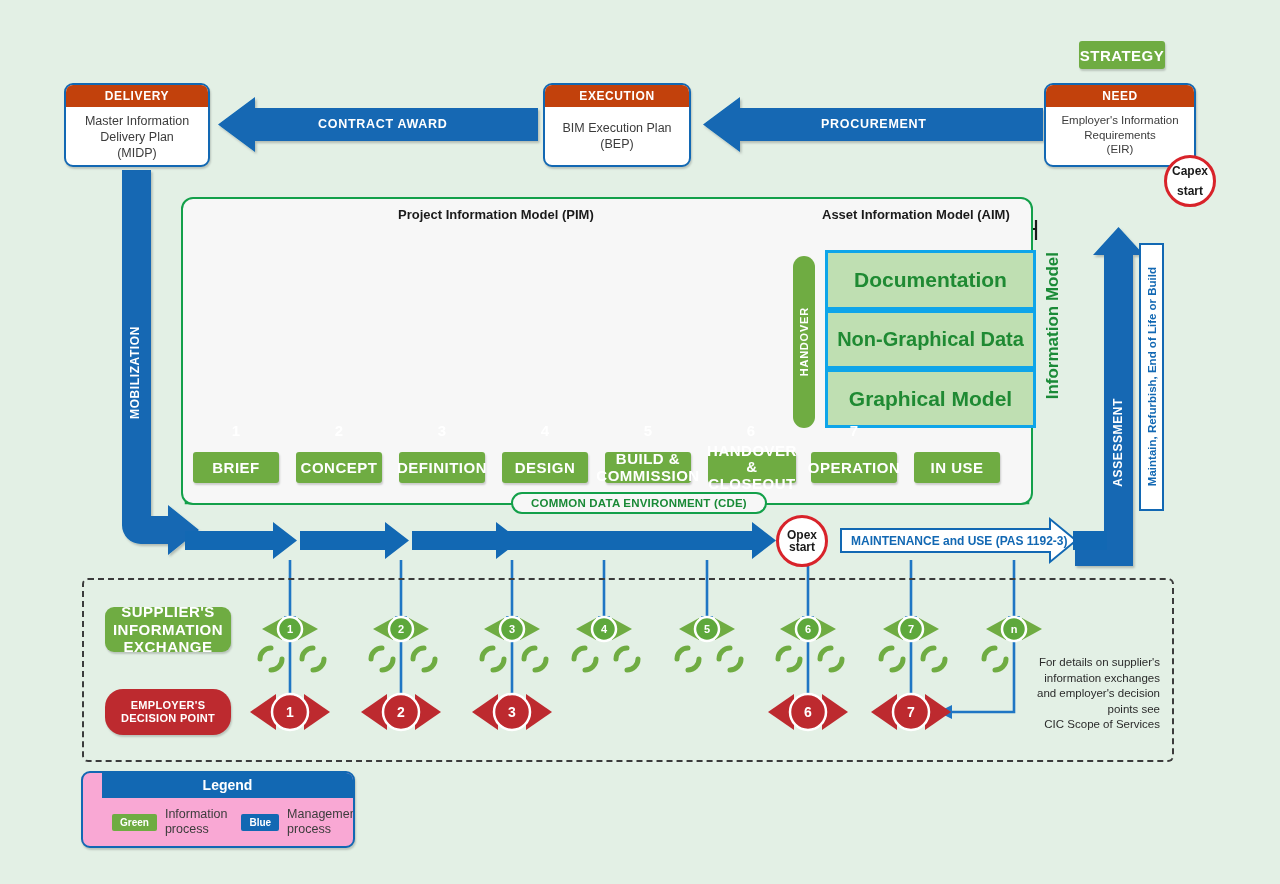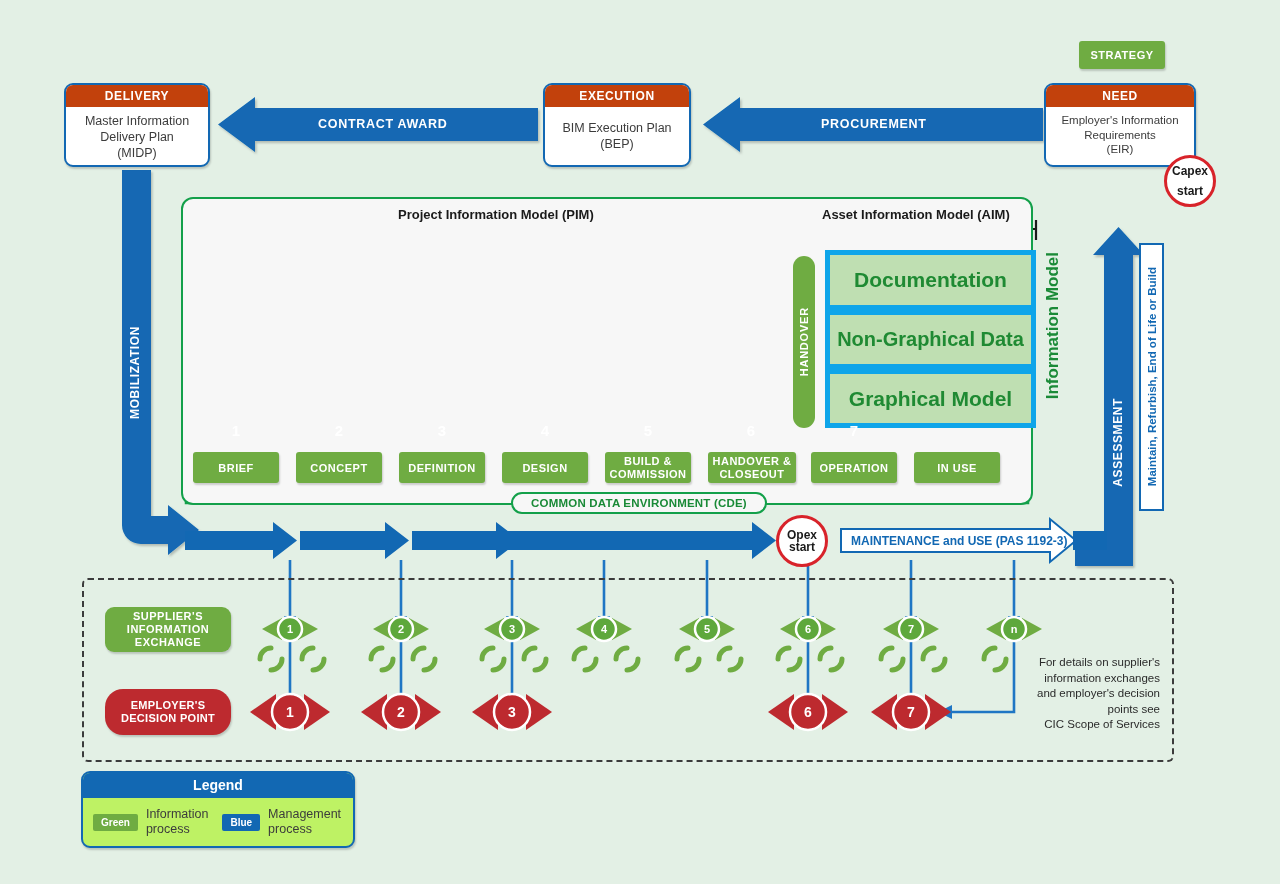--- a/index.html
+++ b/index.html
@@ -22,21 +22,21 @@
     background:#c2410c;color:#fff;font-weight:bold;font-size:12px;
     letter-spacing:.6px;text-align:center;padding:4px 0 4px;
   }
   .card .bdy{
     color:#3c3c3c;font-size:12.5px;text-align:center;line-height:1.28;
     padding:6px 6px 7px;
   }
 
   
   .greenchip{
-    background:#6fac42;color:#fff;font-weight:bold;font-size:11px;
+    background:#6fac42;color:#fff;font-weight:bold;font-size:15px;
     letter-spacing:.5px;display:flex;align-items:center;justify-content:center;
     text-align:center;border-radius:3px;box-shadow:1px 2px 2px rgba(0,0,0,.18);
   }
   .redchip{
     background:#bd2a2f;color:#fff;font-weight:bold;font-size:11px;
     letter-spacing:.3px;display:flex;align-items:center;justify-content:center;
     text-align:center;border-radius:18px;line-height:1.22;
     box-shadow:1px 2px 2px rgba(0,0,0,.18);
   }
 
@@ -46,38 +46,38 @@
   }
 
   
   .lbl{color:#1a1a1a;font-size:13px;font-weight:bold;white-space:nowrap;}
   .vert{writing-mode:vertical-rl;transform:rotate(180deg);}
   .greenlbl{color:#1a8a37;font-weight:bold;}
   .bluetxt{color:#1268b3;font-weight:bold;}
 
   
   .aimbox{
-    background:#bfdfb2;border:5px solid #0ea5e9;
+    background:#bfdfb2;border:3px solid #0ea5e9;
     display:flex;align-items:center;justify-content:center;
     color:#1f8a33;font-weight:bold;font-size:21px;
   }
 
   
   .circmark{
     border:3px solid #d8232a;background:#fff;border-radius:50%;
     display:flex;flex-direction:column;align-items:center;justify-content:center;
     color:#1a1a1a;font-weight:bold;font-size:12px;line-height:1.02;
   }
 
   
   .dashbox{border:2px dashed #3b3b3b;border-radius:6px;}
 
   
-  .legend{border:2px solid #1268b3;border-radius:9px;background:#bef264;overflow:hidden;
-          box-shadow:1px 2px 2px rgba(0,0,0,.18);}
+  .legend{border:2px solid #1268b3;border-radius:9px;background:#f9a8d4;overflow:hidden;
+          box-shadow:1px 2px 2px rgba(0,0,0,.18);padding-left:19px;}
   .legend .hdr{background:#1268b3;color:#fff;font-weight:bold;font-size:14px;text-align:center;padding:4px 0 5px;}
   .legend .row{display:flex;align-items:center;padding:9px 10px 11px;gap:8px;}
   .legend .sw{color:#fff;font-weight:bold;font-size:10px;padding:3px 8px;border-radius:2px;}
   .legend .swg{background:#6fac42;}
   .legend .swb{background:#1268b3;}
   .legend .cap{color:#3c3c3c;font-size:12.5px;line-height:1.2;}
 
   
   .exnum{
     position:absolute;color:#fff;font-weight:bold;font-size:11px;

